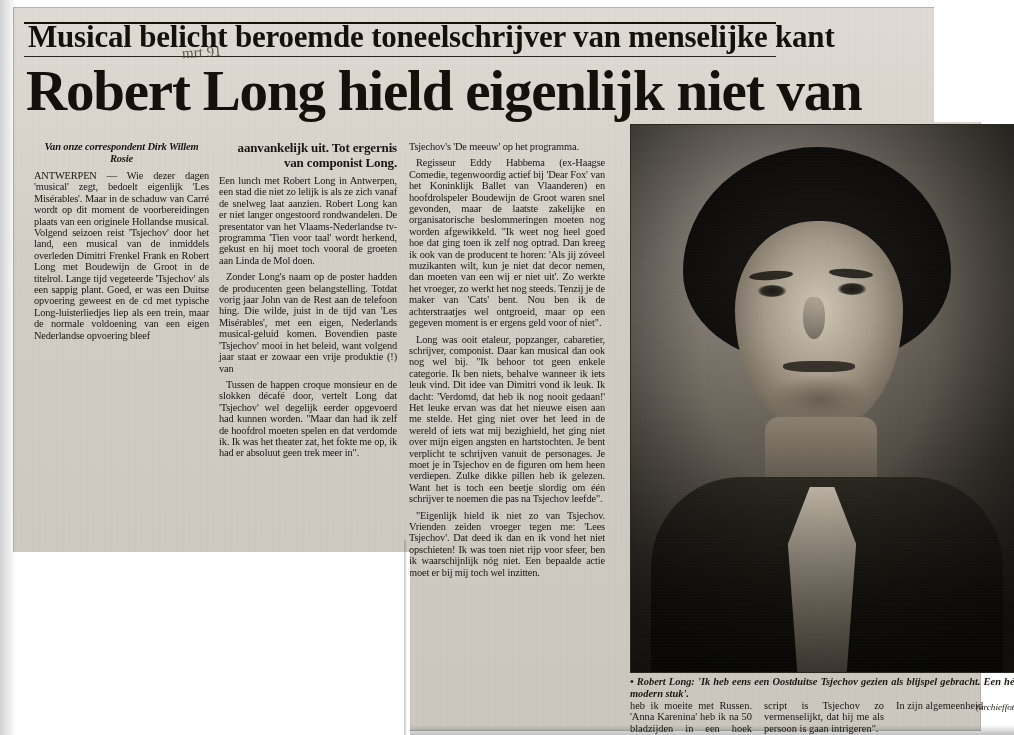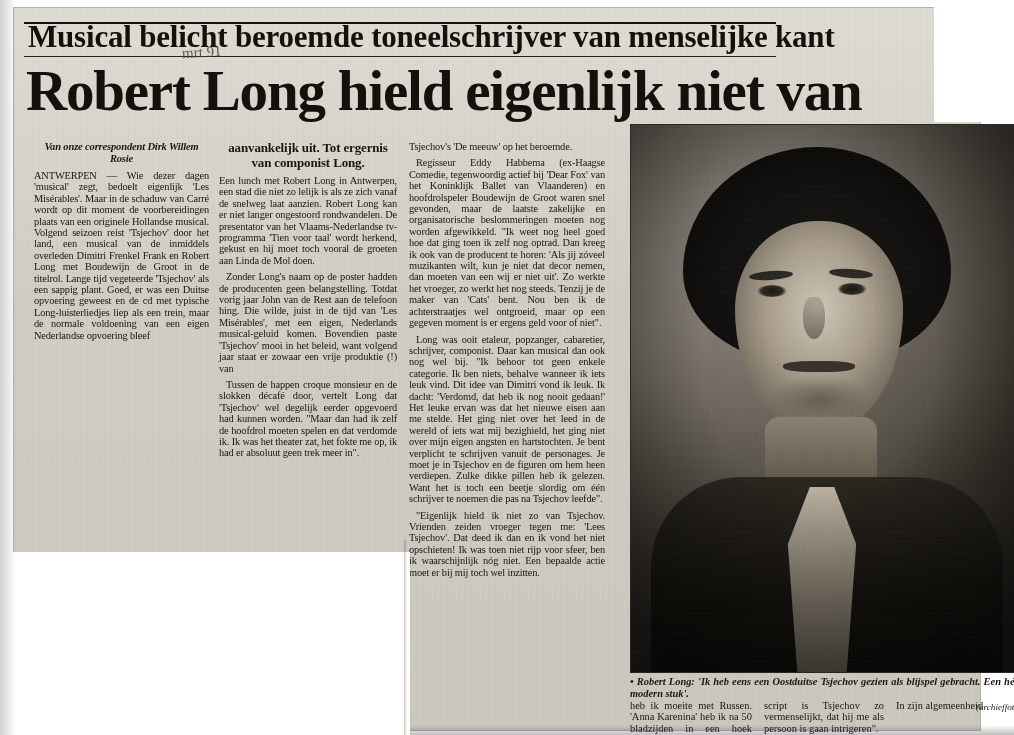--- a/index.html
+++ b/index.html
@@ -120,21 +120,21 @@
     line-height:12px;
     text-align:center;
     text-indent:0;
     margin-bottom:7px;
   }
   .lead-start{font-weight:400;}
   .col2-head{
     font-weight:700;
     font-size:13px;
     line-height:14.5px;
-    text-align:center;
+    text-align:right;
     text-indent:0;
     margin-bottom:6px;
   }
 
   
   .photo{
     position:absolute;
     left:616px;top:116px;
     width:390px;height:547px;
     background:#6f6b63;
@@ -293,21 +293,21 @@
     </div>
 
     <div class="col col2">
       <p class="col2-head noind">aanvankelijk uit. Tot ergernis van componist Long.</p>
       <p class="noind">Een lunch met Robert Long in Antwerpen, een stad die niet zo lelijk is als ze zich vanaf de snelweg laat aanzien. Robert Long kan er niet langer ongestoord rondwandelen. De presentator van het Vlaams-Nederlandse tv-programma 'Tien voor taal' wordt herkend, gekust en hij moet toch vooral de groeten aan Linda de Mol doen.</p>
       <p>Zonder Long's naam op de poster hadden de producenten geen belangstelling. Totdat vorig jaar John van de Rest aan de telefoon hing. Die wilde, juist in de tijd van 'Les Misérables', met een eigen, Nederlands musical-geluid komen. Bovendien paste 'Tsjechov' mooi in het beleid, want volgend jaar staat er zowaar een vrije produktie (!) van</p>
       <p>Tussen de happen croque monsieur en de slokken décafé door, vertelt Long dat 'Tsjechov' wel degelijk eerder opgevoerd had kunnen worden. "Maar dan had ik zelf de hoofdrol moeten spelen en dat verdomde ik. Ik was het theater zat, het fokte me op, ik had er absoluut geen trek meer in".</p>
     </div>
 
     <div class="col col3">
-      <p class="noind">Tsjechov's 'De meeuw' op het beroemde.</p>
+      <p class="noind">Tsjechov's 'De meeuw' op het programma.</p>
       <p>Regisseur Eddy Habbema (ex-Haagse Comedie, tegenwoordig actief bij 'Dear Fox' van het Koninklijk Ballet van Vlaanderen) en hoofdrolspeler Boudewijn de Groot waren snel gevonden, maar de laatste zakelijke en organisatorische beslommeringen moeten nog worden afgewikkeld. "Ik weet nog heel goed hoe dat ging toen ik zelf nog optrad. Dan kreeg ik ook van de producent te horen: 'Als jij zóveel muzikanten wilt, kun je niet dat decor nemen, dan moeten van een wij er niet uit'. Zo werkte het vroeger, zo werkt het nog steeds. Tenzij je de maker van 'Cats' bent. Nou ben ik de achterstraatjes wel ontgroeid, maar op een gegeven moment is er ergens geld voor of niet".</p>
       <p>Long was ooit etaleur, popzanger, cabaretier, schrijver, componist. Daar kan musical dan ook nog wel bij. "Ik behoor tot geen enkele categorie. Ik ben niets, behalve wanneer ik iets leuk vind. Dit idee van Dimitri vond ik leuk. Ik dacht: 'Verdomd, dat heb ik nog nooit gedaan!' Het leuke ervan was dat het nieuwe eisen aan me stelde. Het ging niet over het leed in de wereld of iets wat mij bezighield, het ging niet over mijn eigen angsten en hartstochten. Je bent verplicht te schrijven vanuit de personages. Je moet je in Tsjechov en de figuren om hem heen verdiepen. Zulke dikke pillen heb ik gelezen. Want het is toch een beetje slordig om één schrijver te noemen die pas na Tsjechov leefde".</p>
       <p>"Eigenlijk hield ik niet zo van Tsjechov. Vrienden zeiden vroeger tegen me: 'Lees Tsjechov'. Dat deed ik dan en ik vond het niet opschieten! Ik was toen niet rijp voor sfeer, ben ik waarschijnlijk nóg niet. Een bepaalde actie moet er bij mij toch wel inzitten.</p>
     </div>
 
     <div class="photo">
       <div class="bg"></div>
       <div class="hair"></div>
       <div class="face"></div>
       <div class="brow l"></div>

